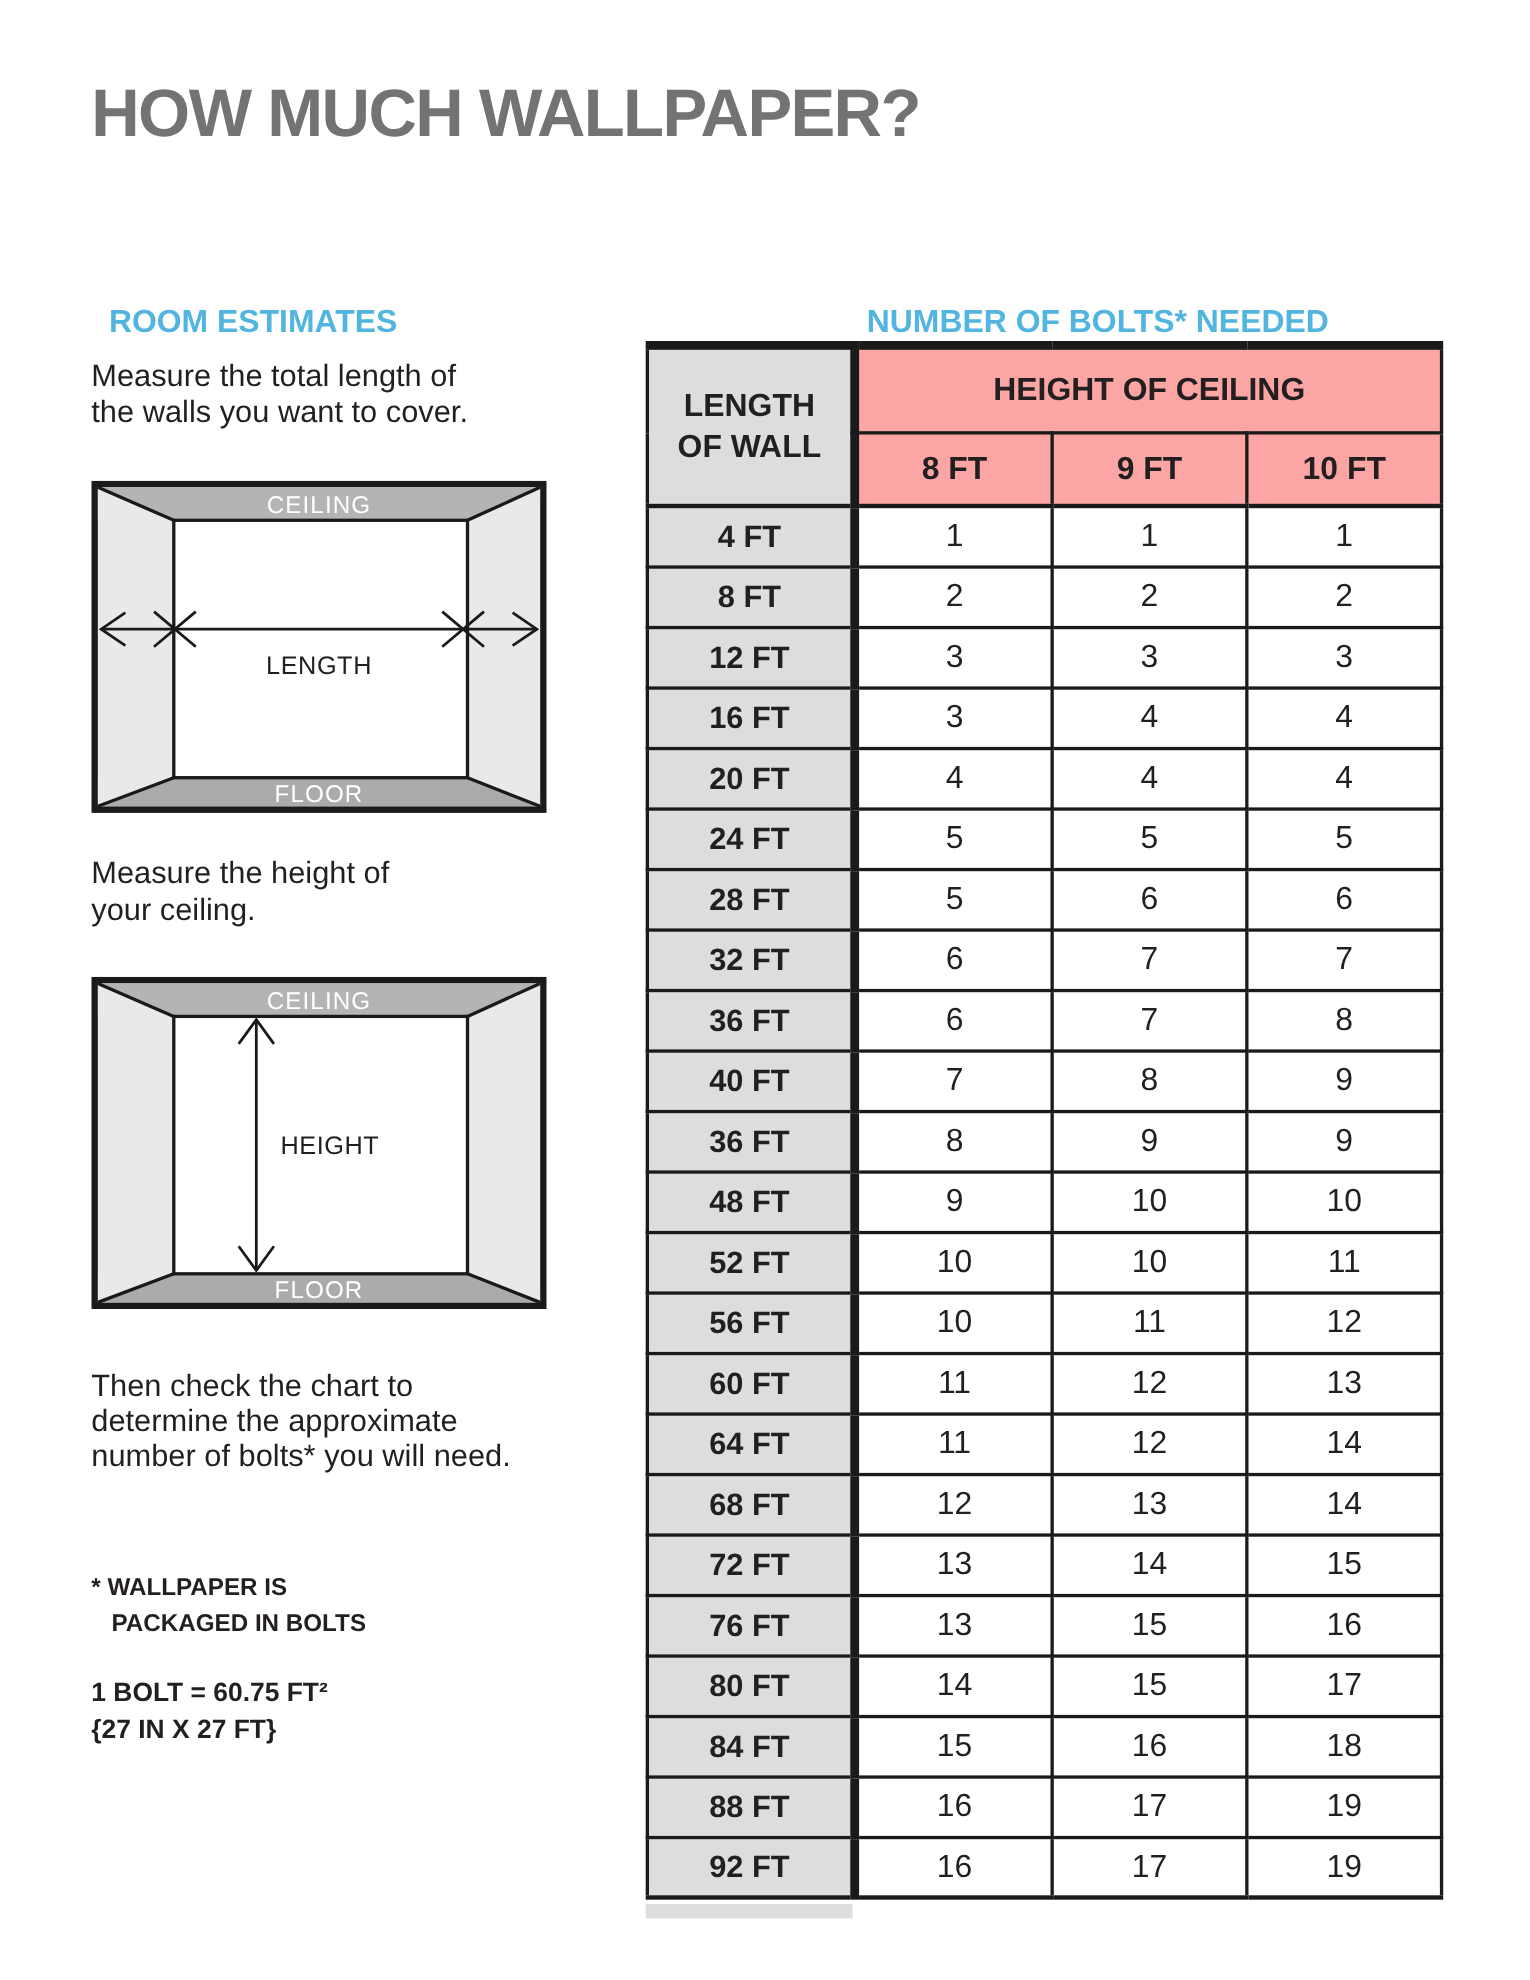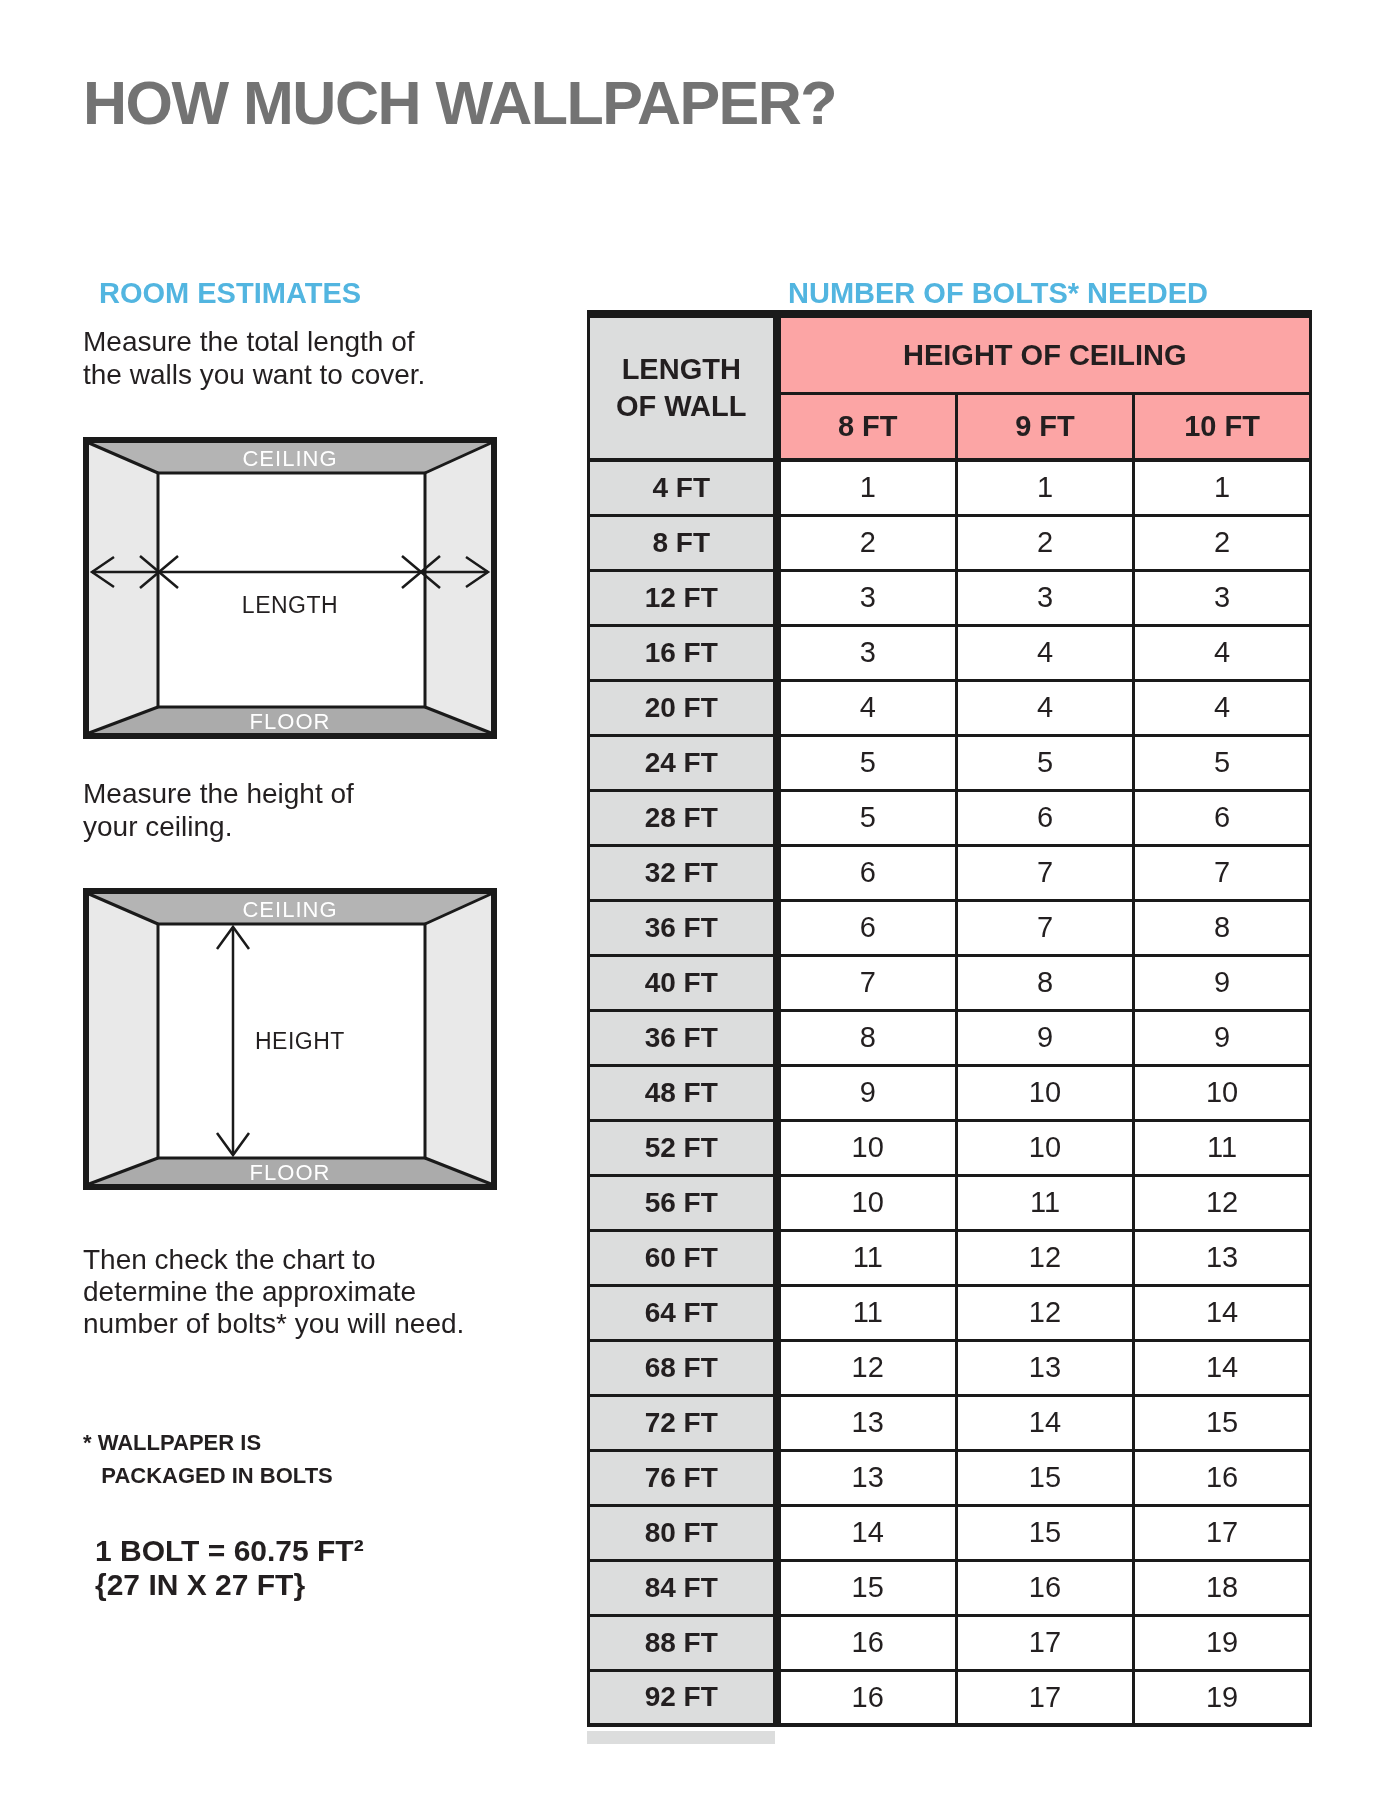--- a/index.html
+++ b/index.html
@@ -22,22 +22,22 @@
     font-size:28px; line-height:33px; color:#231f20; white-space:pre-line;
   }
   .step1 { top:325px; }
   .step2 { top:777px; }
   .step3 { top:1244px; line-height:32px; }
   .note {
     position:absolute; left:83px; top:1426px; margin:0;
     font-size:22px; line-height:33px; font-weight:bold; white-space:pre;
   }
   .bolt-info {
-    position:absolute; left:83px; top:1522px; margin:12px;
-    font-size:30px; line-height:34px; font-weight:bold; white-space:pre-line;
+    position:absolute; left:83px; top:1522px; margin:0;
+    font-size:24px; line-height:34px; font-weight:bold; white-space:pre-line;
   }
   .diagram { position:absolute; left:83px; }
   .diagram-length { top:437px; }
   .diagram-height { top:888px; }
   .diagram text { font-family:"Liberation Sans","DejaVu Sans",sans-serif; }
   .room-label { font-size:22px; fill:#ffffff; letter-spacing:1px; }
   .dim-label { font-size:23px; fill:#231f20; letter-spacing:0.5px; }
 
   .bolt-table {
     position:absolute; left:587px; top:310px;

